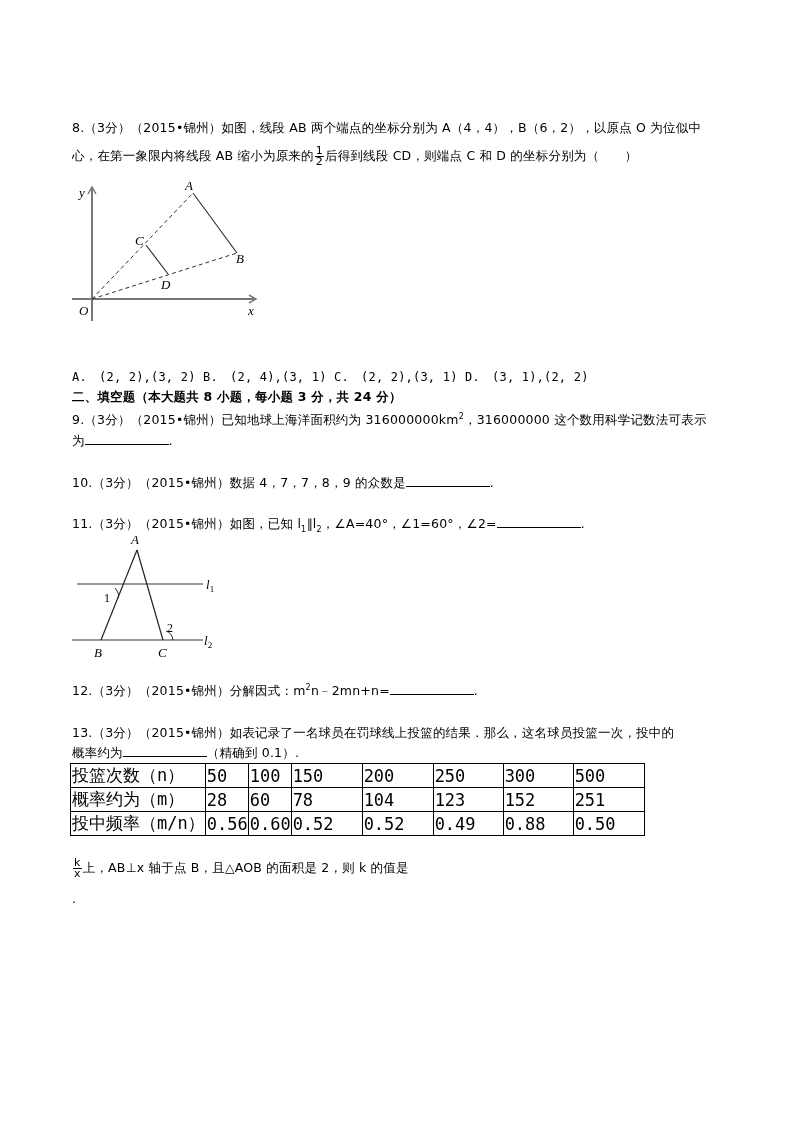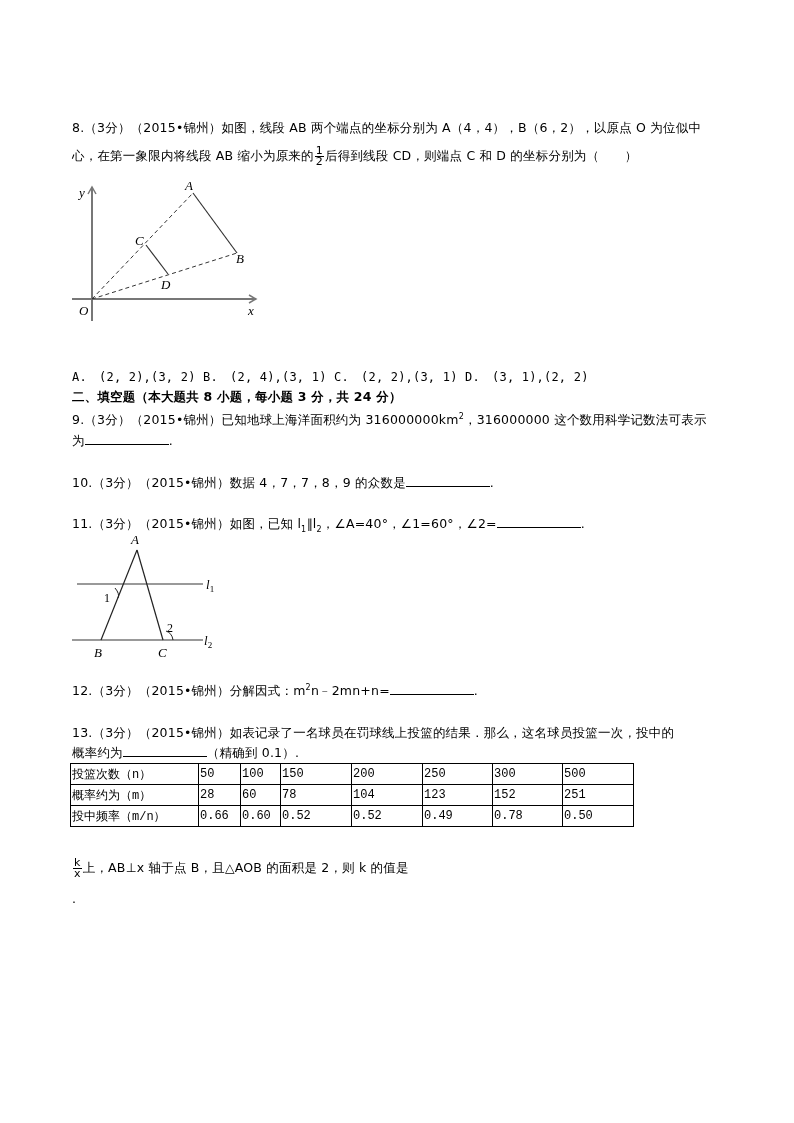--- a/index.html
+++ b/index.html
@@ -8,21 +8,21 @@
   .line { position: absolute; left: 72px; font-size: 12.5px; line-height: 18px; white-space: nowrap; letter-spacing: 0.2px; }
   .mono { font-family: "DejaVu Sans Mono", "Liberation Mono", monospace; }
   .blank { display: inline-block; border-bottom: 1px solid #000; height: 12px; vertical-align: baseline; }
   .frac { display: inline-block; vertical-align: middle; text-align: center; font-size: 11px; line-height: 10px; margin: 0 1px; }
   .frac .num { display: block; border-bottom: 1px solid #000; padding: 0 1px; }
   .frac .den { display: block; padding: 0 1px; }
   .bold { font-weight: bold; }
   sup { font-size: 8px; line-height: 0; }
   sub { font-size: 8px; line-height: 0; }
   .fig { position: absolute; }
-  table.data { position: absolute; left: 70px; top: 763px; border-collapse: collapse; font-size: 12px; font-family: Liberation Mono, monospace; }
+  table.data { position: absolute; left: 70px; top: 763px; border-collapse: collapse; font-size: 17px; }
   table.data td { border: 1px solid #000; height: 20px; padding: 0 0 0 1px; vertical-align: middle; white-space: nowrap; }
   table.data td.hdr { width: 126px; }
 </style>
 </head>
 <body>
 
 <div class="line" style="top:119px;">8.（3分）（2015•锦州）如图，线段 AB 两个端点的坐标分别为 A（4，4），B（6，2），以原点 O 为位似中</div>
 <div class="line" style="top:146px;">
   <span>心，在第一象限内将线段 AB 缩小为原来的</span><span class="frac"><span class="num">1</span><span class="den">2</span></span><span>后得到线段 CD，则端点 C 和 D 的坐标分别为（　　）</span>
 </div>
@@ -106,26 +106,26 @@
     <td>28</td>
     <td>60</td>
     <td>78</td>
     <td>104</td>
     <td>123</td>
     <td>152</td>
     <td>251</td>
   </tr>
   <tr>
     <td class="hdr">投中频率（m/n）</td>
-    <td>0.66</td>
+    <td>0.56</td>
     <td>0.60</td>
     <td>0.52</td>
     <td>0.52</td>
     <td>0.49</td>
-    <td>0.78</td>
+    <td>0.88</td>
     <td>0.50</td>
   </tr>
 </tbody>
   </table>
 
 <div class="line" style="top:858px;">
   <span class="frac"><span class="num">k</span><span class="den">x</span></span><span>上，AB⊥x 轴于点 B，且△AOB 的面积是 2，则 k 的值是</span>
 </div>
 <div class="line" style="top:890px;">.</div>
 

